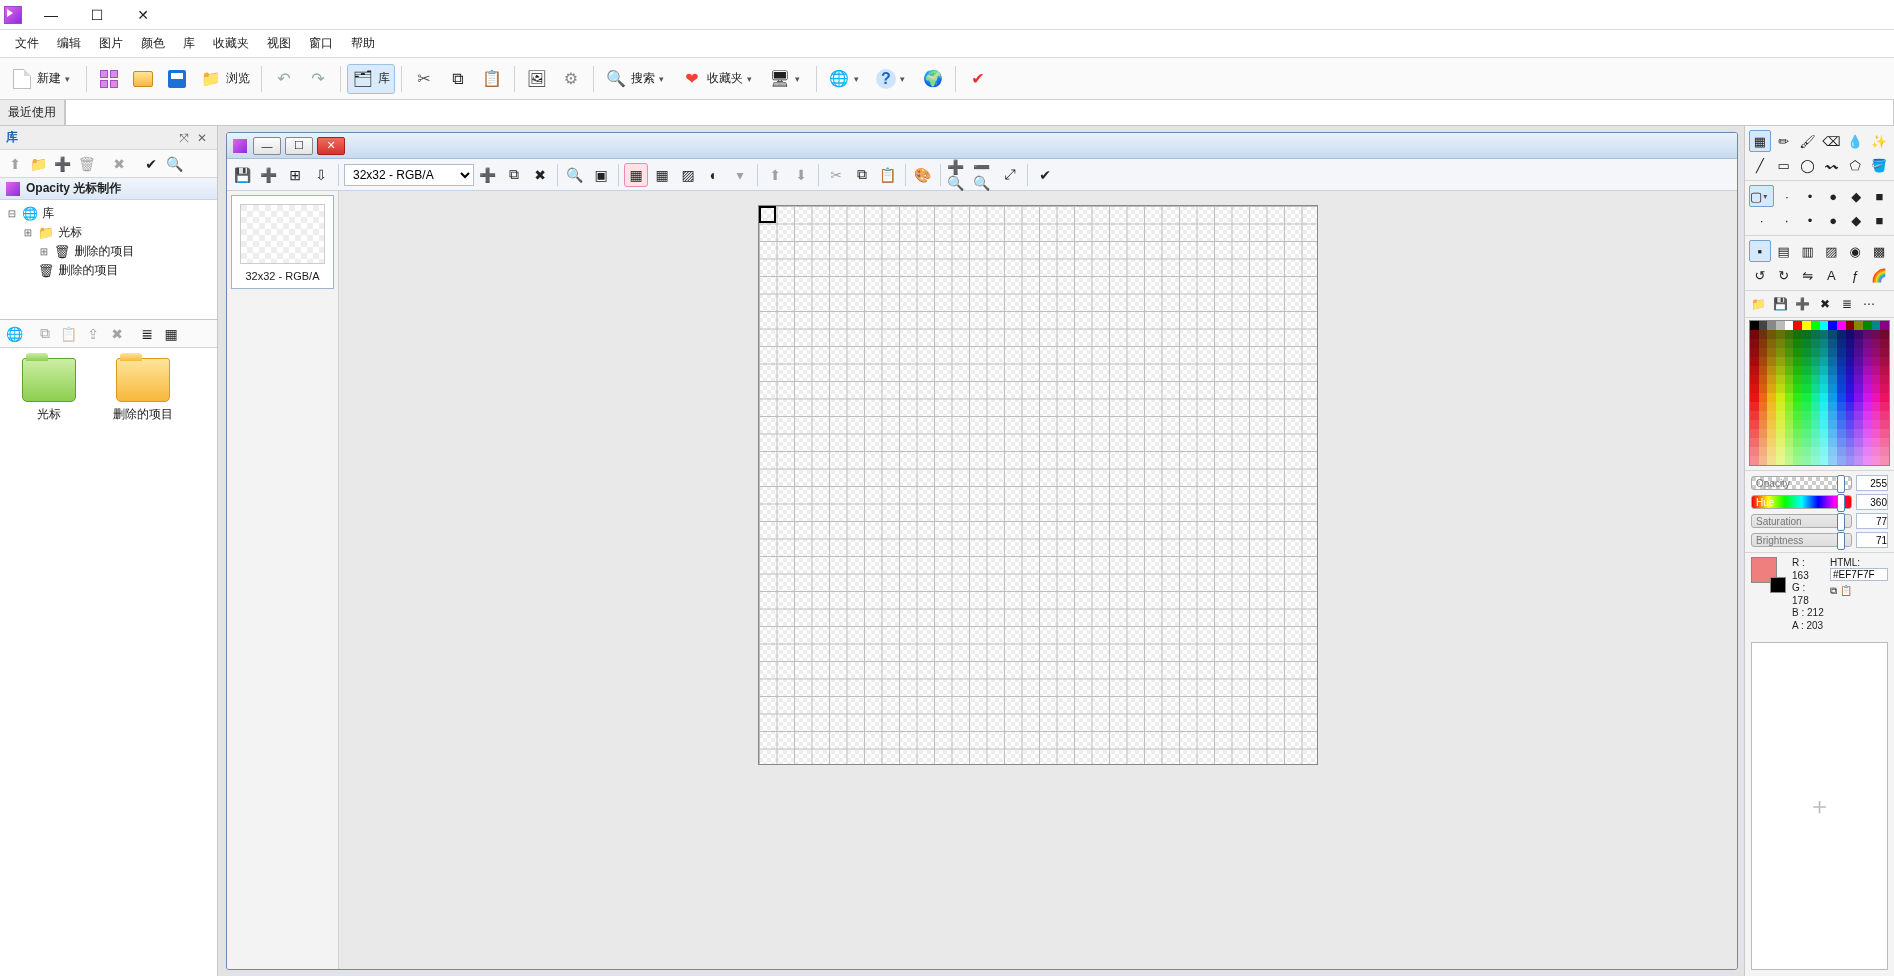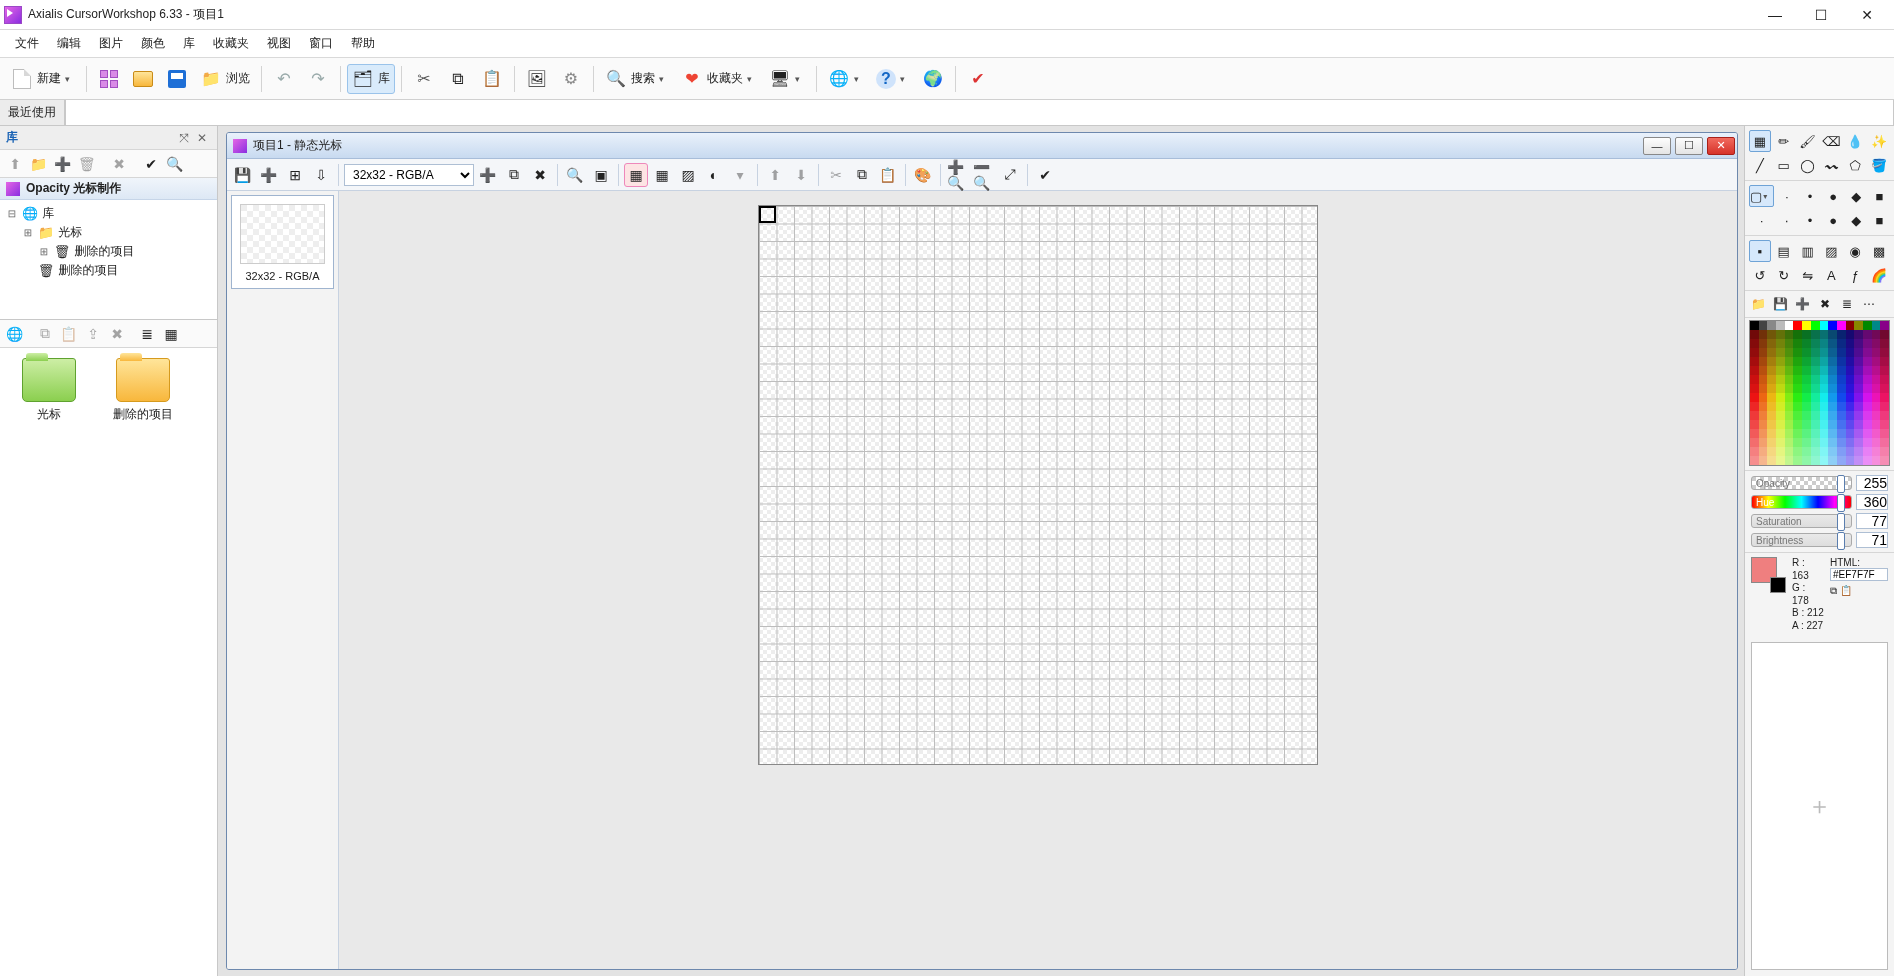--- a/index.html
+++ b/index.html
@@ -103,21 +103,21 @@
 .palette { padding:2px 4px 4px; }
 .palette-rows { display:grid; grid-template-columns:repeat(16,1fr); gap:0; border:1px solid #888; }
 .palette-rows .c { height:9px; }
 
 .sliders { padding:4px 6px; display:flex; flex-direction:column; gap:3px; border-top:1px solid #d6d6d6; }
 .slider-row { display:flex; align-items:center; gap:4px; }
 .slider-row .track { flex:1; height:14px; border:1px solid #aaa; border-radius:3px; position:relative; background:linear-gradient(#e9e9e9,#ddd); display:flex; align-items:center; padding:0 4px; color:#777; font-size:10px; }
 .slider-row .track.hue { background:linear-gradient(90deg,red,yellow,lime,cyan,blue,magenta,red); }
 .slider-row .track.op  { background:repeating-conic-gradient(#fff 0 25%,#ccc 0 50%) 0 0/8px 8px; }
 .slider-row .track .knob { position:absolute; right:6px; top:-2px; width:8px; height:18px; background:#fff; border:1px solid #5a7eaf; border-radius:2px; }
-.slider-row input { width:32px; height:16px; font-size:14px; text-align:right; border:1px solid #aebfd4; }
+.slider-row input { width:32px; height:16px; font-size:10px; text-align:right; border:1px solid #aebfd4; }
 
 .colorinfo { padding:4px 6px; display:flex; gap:6px; border-top:1px solid #d6d6d6; font-size:10px; }
 .colorinfo .fgbg { position:relative; width:36px; height:36px; }
 .colorinfo .fg { position:absolute; left:0; top:0; width:26px; height:26px; background:#ef7f7f; border:1px solid #888; }
 .colorinfo .bg { position:absolute; right:0; bottom:0; width:16px; height:16px; background:#000; border:1px solid #888; }
 .colorinfo .vals { line-height:1.25; }
 .colorinfo .html-row input { width:58px; font-size:10px; border:1px solid #aebfd4; padding:0 2px; }
 
 .preview { flex:1; margin:6px; border:1px solid #bbb; background:#fff; min-height:100px; display:flex; align-items:center; justify-content:center; color:#bbb; font-size:24px; }
 
@@ -133,21 +133,20 @@
 .i-mag   { color:#3b6ea5; }
 .i-cut   { color:#555; }
 .i-grid4 { width:18px; height:18px; display:grid; grid-template-columns:1fr 1fr; gap:2px; }
 .i-grid4 span { background:#d98be6; border:1px solid #a24fc1; }
 </style>
 </head>
 <body>
 
 <div class="titlebar">
   <div class="app-icon"></div>
-  <div class="title">Axialis CursorWorkshop 6.33 - 项目1</div>
   <div class="win-btns">
     <div class="win-btn">—</div>
     <div class="win-btn">☐</div>
     <div class="win-btn close">✕</div>
   </div>
 </div>
 
 <div class="menubar">
   <div class="menu-item">文件</div>
   <div class="menu-item">编辑</div>
@@ -325,21 +324,20 @@
         <div class="folder-ico"></div>
         <div class="fname">删除的项目</div>
       </div>
     </div>
   </div>
 
   <div class="docarea">
     <div class="docwin">
       <div class="doc-title">
         <span class="app-icon"></span>
-        <span class="t">项目1 - 静态光标</span>
         <div class="doc-winbtns">
           <div class="doc-winbtn">—</div>
           <div class="doc-winbtn">☐</div>
           <div class="doc-winbtn close">✕</div>
         </div>
       </div>
       <div class="doc-tb">
         <div class="mini">💾</div>
         <div class="mini">➕</div>
         <div class="mini">⊞</div>
@@ -740,21 +738,21 @@
 
     <div class="colorinfo">
       <div class="fgbg">
         <div class="fg"></div>
         <div class="bg"></div>
       </div>
       <div class="vals">
         <div>R : 163</div>
           <div>G : 178</div>
           <div>B : 212</div>
-          <div>A : 227</div>
+          <div>A : 203</div>
       </div>
       <div class="html-row">
         <div>HTML:</div>
         <input value="#EF7F7F" style="">
         <div style="margin-top:4px;display:flex;gap:3px">
           <span>⧉</span>
           <span>📋</span>
         </div>
       </div>
     </div>

